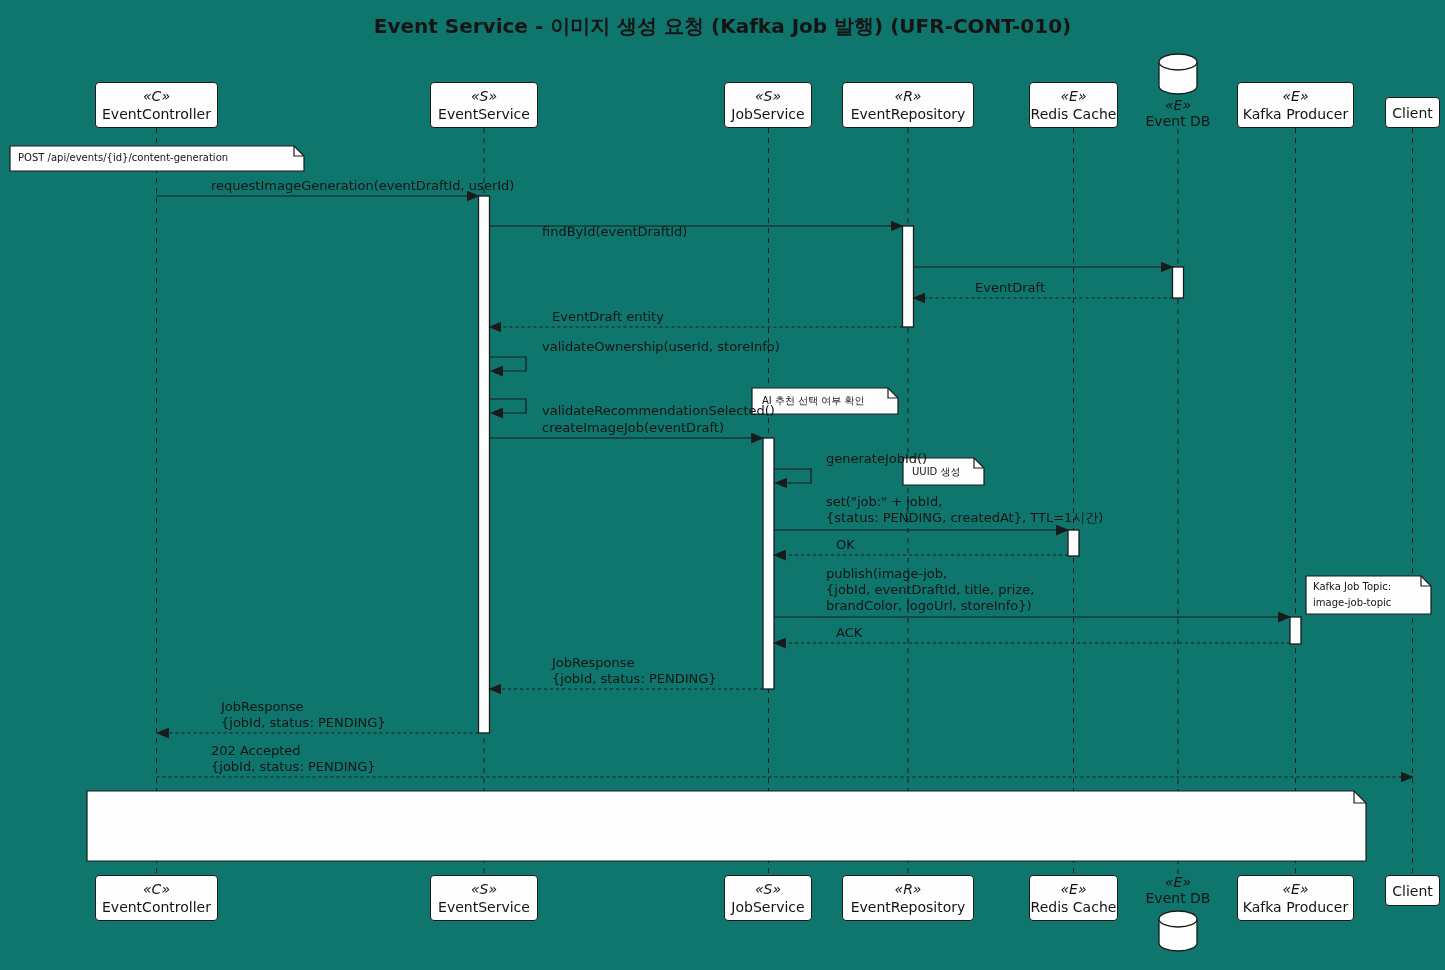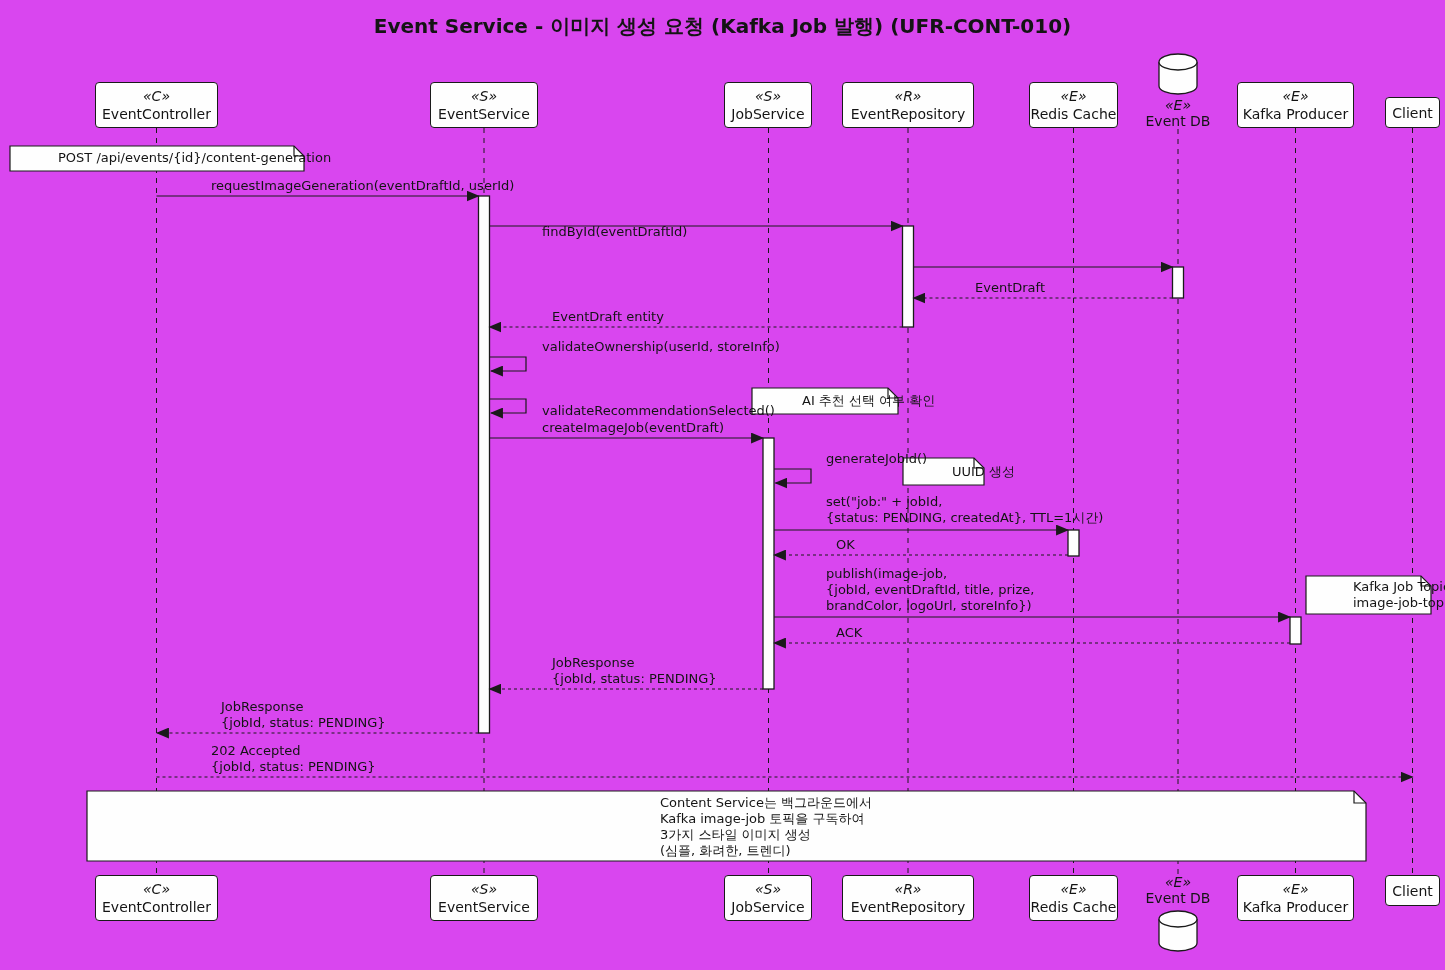--- a/index.html
+++ b/index.html
@@ -1,36 +1,36 @@
 <!DOCTYPE html>
 <html><head>
 <meta charset="utf-8">
 <style>
   html,body{margin:0;padding:0;background:#ffffff;}
-  .stage{position:relative;width:1445px;height:970px;background:#d946ef;overflow:hidden;
+  .stage{position:relative;width:1445px;height:970px;background:#0f766e;overflow:hidden;
          font-family:"DejaVu Sans","Liberation Sans",sans-serif;color:#141414;}
   .title{position:absolute;left:0;top:13px;width:100%;text-align:center;
          font-size:20px;font-weight:bold;}
   svg.wires{position:absolute;left:0;top:0;}
   .lifeline{stroke:#1a1a1a;stroke-width:1;stroke-dasharray:5,5;}
   .act{fill:#fefefe;stroke:#1a1a1a;stroke-width:1.3;}
   .note-shape{fill:#fefefe;stroke:#1a1a1a;stroke-width:1.2;}
   .note-fold{fill:none;stroke:#1a1a1a;stroke-width:1.2;}
   .arrow{stroke:#1a1a1a;stroke-width:1.2;fill:none;}
   .dashed{stroke-dasharray:3,3;}
   .cyl{fill:#fefefe;stroke:#1a1a1a;stroke-width:1.3;}
   .participant{position:absolute;box-sizing:border-box;border:1.5px solid #1a1a1a;
                border-radius:4px;background:#fefefe;display:flex;flex-direction:column;
                align-items:center;justify-content:center;text-align:center;
                font-size:14px;line-height:18px;padding:2px 3px;white-space:nowrap;}
   .stereo{font-style:italic;}
   .db-label{position:absolute;width:110px;text-align:center;font-size:14px;line-height:16px;
             display:flex;flex-direction:column;white-space:nowrap;}
   .msg{position:absolute;font-size:13px;line-height:16px;white-space:pre;margin-left:45px;}
-  .note-text{position:absolute;font-size:13px;line-height:16px;white-space:pre;margin-left:40px;}
+  .note-text{position:absolute;font-size:10px;line-height:16px;white-space:pre;}
 </style>
 </head>
 <body>
 
 <div class="stage">
 
   <div class="title">Event Service - 이미지 생성 요청 (Kafka Job 발행) (UFR-CONT-010)</div>
 
   <svg class="wires" width="1445" height="970" viewBox="0 0 1445 970">
     <defs>
@@ -165,24 +165,20 @@
   </div>
   <div class="participant" style="left:1385px;top:875px;width:55px;height:31px">
     <span>Client</span>
   </div>
 
   <div class="note-text" style="left:18px;top:150px">POST /api/events/{id}/content-generation</div>
   <div class="note-text" style="left:762px;top:393px">AI 추천 선택 여부 확인</div>
   <div class="note-text" style="left:912px;top:464px">UUID 생성</div>
   <div class="note-text" style="left:1313px;top:579px">Kafka Job Topic:
 image-job-topic</div>
-  <div class="note-text" style="left:620px;top:795px">Content Service는 백그라운드에서
-Kafka image-job 토픽을 구독하여
-3가지 스타일 이미지 생성
-(심플, 화려한, 트렌디)</div>
 
   <div class="msg" style="left:166px;top:178px">requestImageGeneration(eventDraftId, userId)</div>
   <div class="msg" style="left:497px;top:224px">findById(eventDraftId)</div>
   <div class="msg" style="left:930px;top:280px">EventDraft</div>
   <div class="msg" style="left:507px;top:309px">EventDraft entity</div>
   <div class="msg" style="left:497px;top:339px">validateOwnership(userId, storeInfo)</div>
   <div class="msg" style="left:497px;top:403px">validateRecommendationSelected()</div>
   <div class="msg" style="left:497px;top:420px">createImageJob(eventDraft)</div>
   <div class="msg" style="left:781px;top:451px">generateJobId()</div>
   <div class="msg" style="left:781px;top:494px">set("job:" + jobId,

